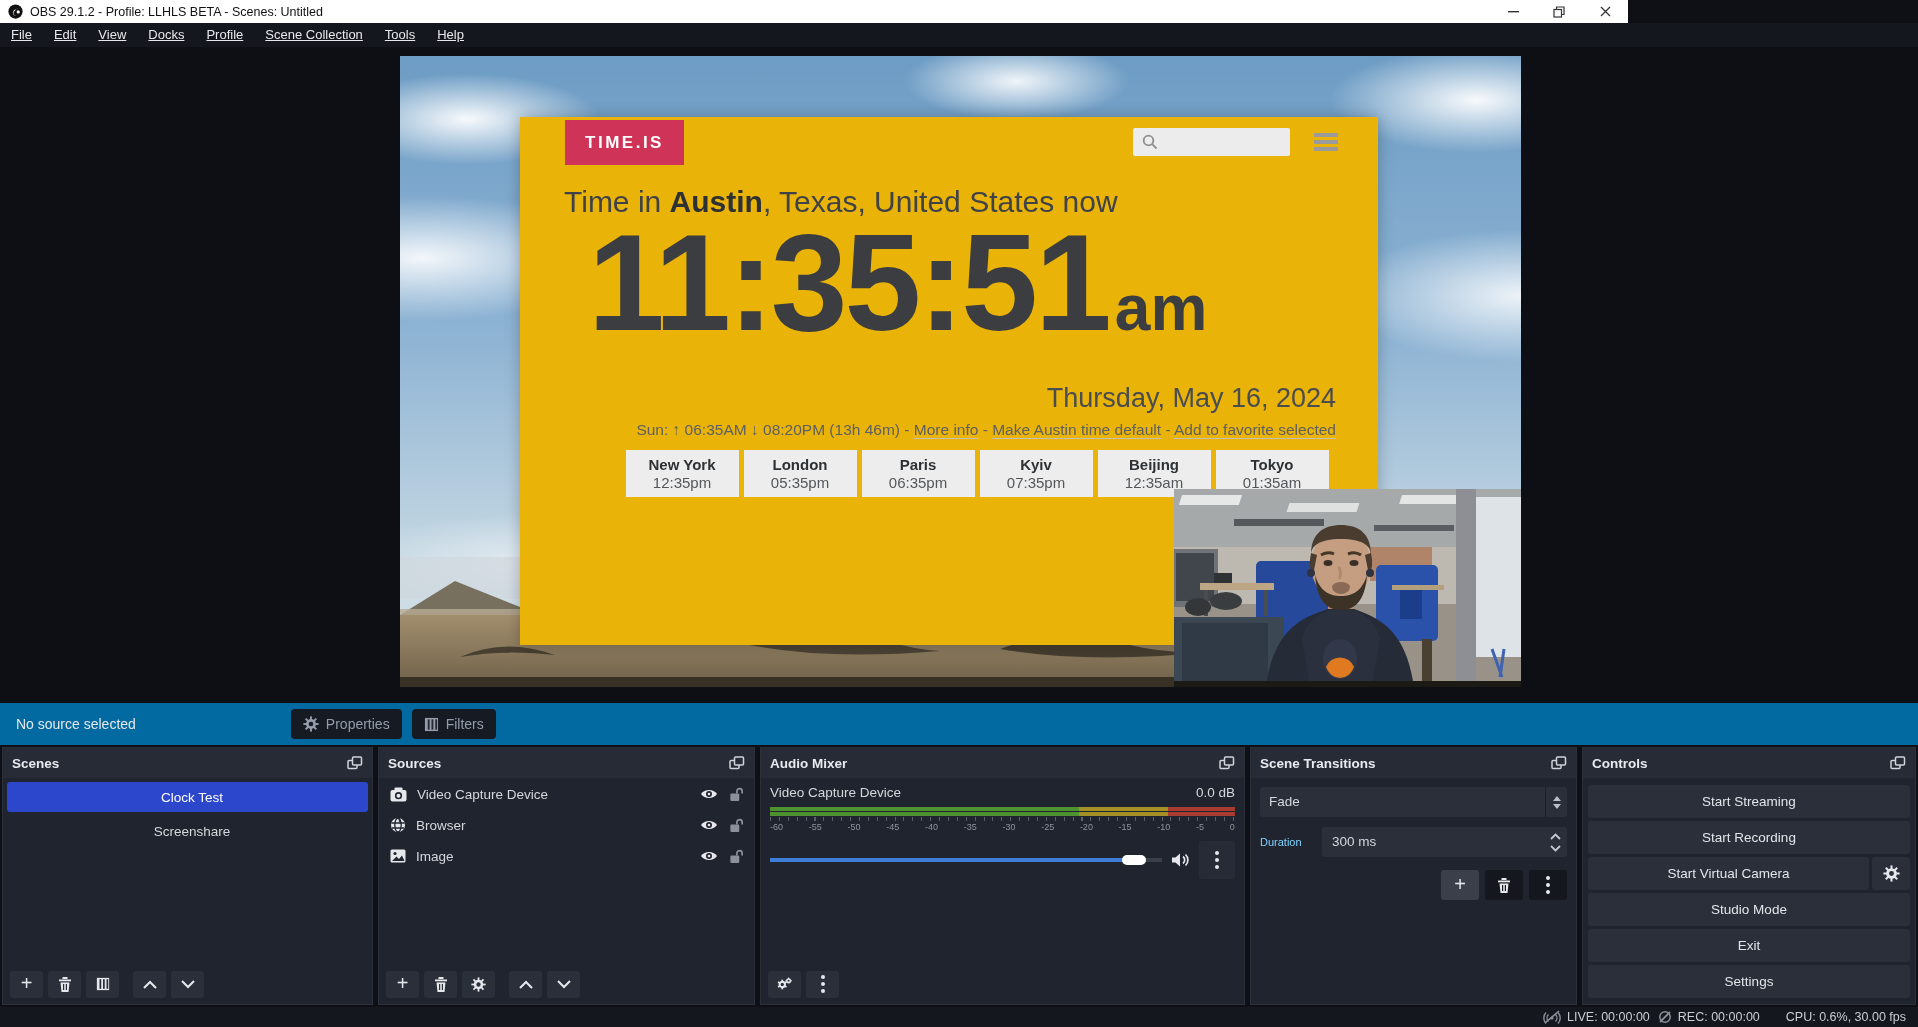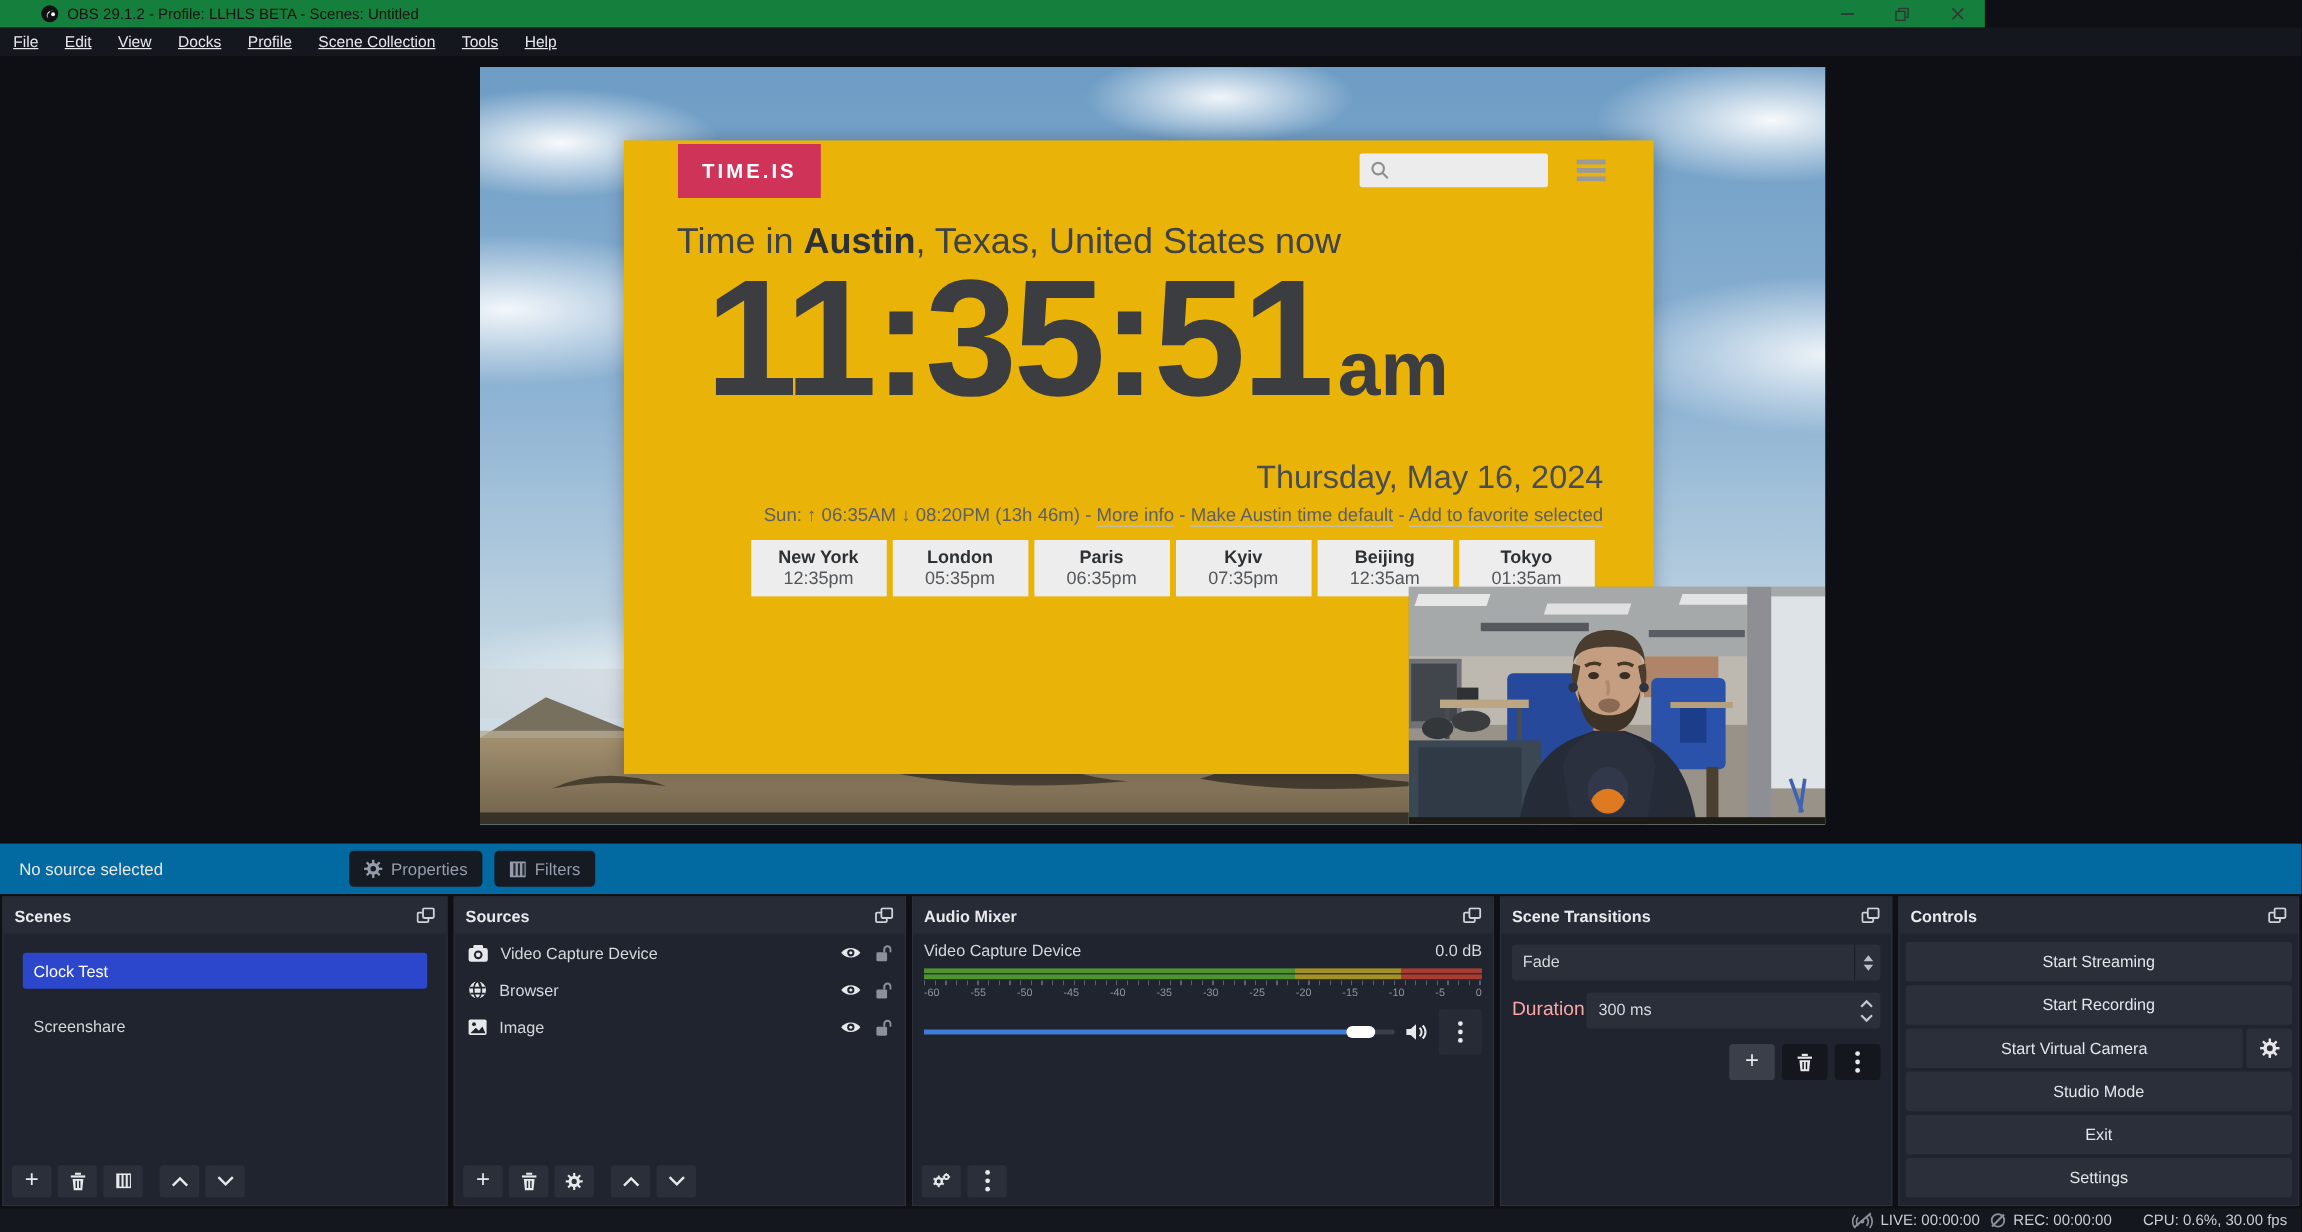--- a/index.html
+++ b/index.html
@@ -2,22 +2,22 @@
 <html><head>
 <meta charset="utf-8">
 <style>
   html,body{margin:0;padding:0;}
   body{
     width:1918px;height:1027px;position:relative;overflow:hidden;
     background:#0e1015;font-family:"Liberation Sans",sans-serif;
     -webkit-font-smoothing:antialiased;
   }
   
-  .titlebar{position:absolute;top:0;left:0;width:1628px;height:23px;background:#15803d;
-    display:flex;align-items:center;color:#111;font-size:12.5px;padding-left:26px;}
+  .titlebar{position:absolute;top:0;left:0;width:1628px;height:23px;background:#ffffff;
+    display:flex;align-items:center;color:#111;font-size:12.5px;}
   .titlebar .logo{width:15px;height:15px;margin:0 7px 0 8px;}
   .win-btns{margin-left:auto;display:flex;height:100%;}
   .win-btn{width:46px;height:100%;display:flex;align-items:center;justify-content:center;color:#222;}
   
   .menubar{position:absolute;top:23px;left:0;width:1918px;height:24px;background:#14171d;
     display:flex;align-items:center;color:#e6e8ec;font-size:13px;text-decoration:underline;}
   .menu-item{padding:0 11px;line-height:24px;}
   
   .preview-area{position:absolute;top:47px;left:0;width:1918px;height:656px;background:#0d0f14;}
   .canvas{position:absolute;left:400px;top:9px;width:1121px;height:631px;overflow:hidden;background:#9cb8d2;}
@@ -68,22 +68,22 @@
   .panel-header{height:30px;background:#272b35;display:flex;align-items:center;
     color:#e8eaee;font-size:13.5px;font-weight:bold;padding:0 9px;}
   .dock-icon{margin-left:auto;}
   .panel-footer{position:absolute;left:0;right:0;bottom:0;height:40px;display:flex;align-items:center;
     padding:0 7px;gap:5px;}
   .icon-btn{width:33px;height:27px;background:#2a2f3a;border-radius:3px;display:flex;
     align-items:center;justify-content:center;color:#e6e8ec;}
   .plus-glyph{font-size:20px;color:#e6e8ec;line-height:1;margin-top:-2px;}
   .gap-l{margin-left:9px;}
   
-  .scene-row{height:30px;margin:16px;border-radius:3px;display:flex;align-items:center;
-    padding-left:9px;font-size:13.5px;color:#d4d7dc;}
+  .scene-row{height:30px;margin:4px;border-radius:3px;display:flex;align-items:center;
+    padding-left:9px;font-size:13.5px;color:#d4d7dc;justify-content:center;}
   .scene-row.selected{background:#2c46cc;color:#fff;}
   .source-row{height:30px;margin:1px 2px;display:flex;align-items:center;font-size:13.5px;color:#d4d7dc;
     padding:0 9px;gap:10px;}
   .source-row .spacer{flex:1;}
   
   .mixer-body{padding:7px 9px;}
   .mix-namerow{display:flex;font-size:13.5px;color:#d4d7dc;}
   .mix-db{margin-left:auto;}
   .meter{margin-top:7px;}
   .meter-bar{height:4px;margin-bottom:1px;
@@ -100,21 +100,21 @@
   .dotsv{width:4px;height:4px;border-radius:50%;background:#e6e8ec;box-shadow:0 -7px 0 #e6e8ec,0 7px 0 #e6e8ec;}
   
   .trans-body{padding:9px;}
   .select{height:30px;background:#2a2f3a;border-radius:3px;position:relative;
     font-size:13.5px;color:#d4d7dc;line-height:30px;padding-left:9px;}
   .select .spin{position:absolute;right:0;top:0;width:21px;height:100%;border-left:1px solid #1b1e26;
     display:flex;flex-direction:column;align-items:center;justify-content:center;gap:3px;}
   .tri-up{width:0;height:0;border-left:4px solid transparent;border-right:4px solid transparent;border-bottom:5px solid #b9bec7;}
   .tri-dn{width:0;height:0;border-left:4px solid transparent;border-right:4px solid transparent;border-top:5px solid #b9bec7;}
   .durrow{display:flex;align-items:center;margin-top:10px;}
-  .durlabel{width:62px;font-size:16px;color:#fca5a5;}
+  .durlabel{width:62px;font-size:11px;color:#7dd3fc;}
   .spinbox{flex:1;height:30px;background:#2a2f3a;border-radius:3px;position:relative;
     font-size:13.5px;color:#d4d7dc;line-height:30px;padding-left:10px;}
   .spinbox .spin2{position:absolute;right:6px;top:0;height:100%;display:flex;flex-direction:column;
     justify-content:center;gap:5px;}
   .trans-btnrow{display:flex;justify-content:flex-end;gap:6px;margin-top:13px;}
   .trans-btnrow .icon-btn{width:38px;height:30px;}
   .btn-light{background:#3a3f4a;}
   .btn-darker{background:#14171e;}
   
   .controls-body{padding:4px 2px;}

